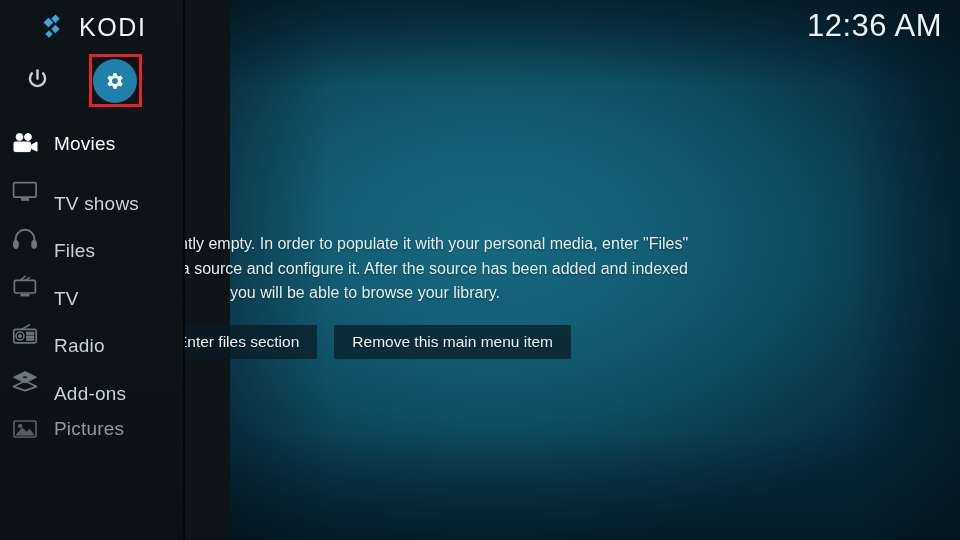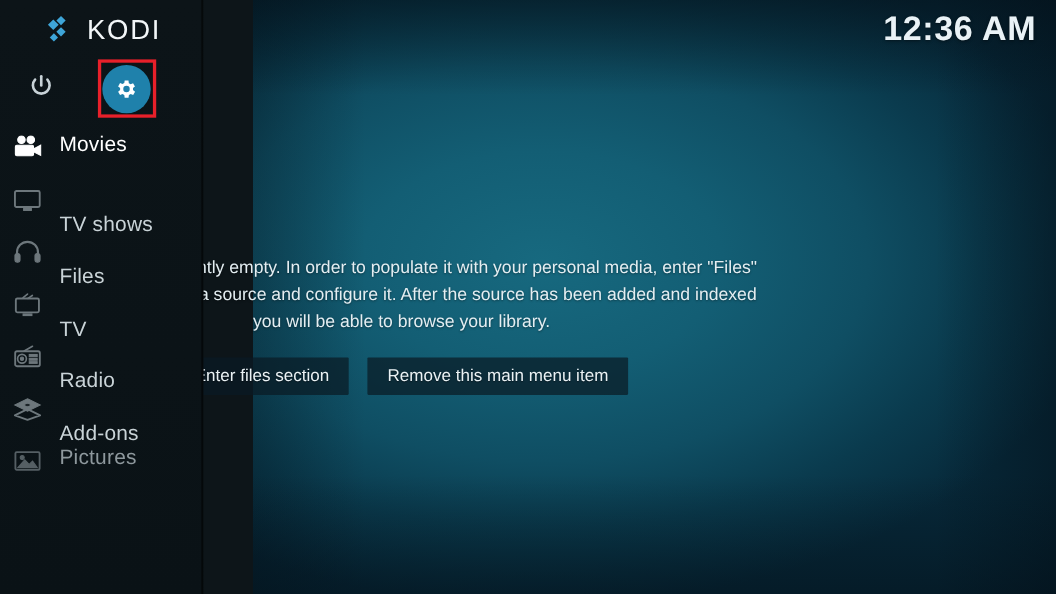--- a/index.html
+++ b/index.html
@@ -22,21 +22,21 @@
     content:""; position:absolute; inset:0;
     background:
       linear-gradient(to bottom, rgba(3,14,22,.55) 0%, rgba(3,14,22,0) 16%, rgba(3,14,22,0) 80%, rgba(3,14,22,.5) 100%),
       linear-gradient(to right, rgba(3,14,22,.30) 0%, rgba(3,14,22,0) 14%, rgba(3,14,22,0) 85%, rgba(3,14,22,.45) 100%);
     pointer-events:none;
   }
 
   
   .clock {
     position:absolute; right:18px; top:4px; z-index:6;
-    font-size:31px; font-weight:700; color:#e9f2f6;
+    font-size:31px; font-weight:400; color:#e9f2f6;
     letter-spacing:.5px; line-height:44px;
     text-shadow:0 1px 3px rgba(0,0,0,.45);
   }
 
   
   .sidebar {
     position:absolute; left:0; top:0; width:185px; height:540px;
     background:linear-gradient(to bottom,#0c1418 0%, #0b1317 60%, #0a1216 100%);
     z-index:5; overflow:hidden;
   }
@@ -67,21 +67,21 @@
     background:#1f81ab; display:flex; align-items:center; justify-content:center;
   }
   .sel-box {
     position:absolute; left:89px; top:54px; width:53px; height:53px;
     border:3px solid #e8202a; box-sizing:border-box; z-index:7; pointer-events:none;
   }
 
   
   .menu { position:absolute; left:0; top:120px; width:231px; }
   .menu-item {
-    height:47.5px; display:flex; align-items:flex-start; padding-left:10px; gap:14px;
+    height:47.5px; display:flex; align-items:center; padding-left:10px; gap:14px;
   }
   .menu-icon { width:30px; height:28px; display:flex; align-items:center; justify-content:center; flex:0 0 30px; }
   .menu-label { font-size:19px; font-weight:400; letter-spacing:.2px; line-height:24px; }
 
   .menu-item.active  .menu-label { color:#ffffff; }
   .menu-item.active  .menu-icon svg { fill:#ffffff; stroke:#ffffff; }
   .menu-item.normal  .menu-label { color:#c9d3d7;margin-top:25px; }
   .menu-item.normal  .menu-icon svg { fill:#6d777c; stroke:#6d777c; }
   .menu-item.dim     .menu-label { color:#8e989d; }
   .menu-item.dim     .menu-icon svg { fill:#555f64; stroke:#555f64; }

